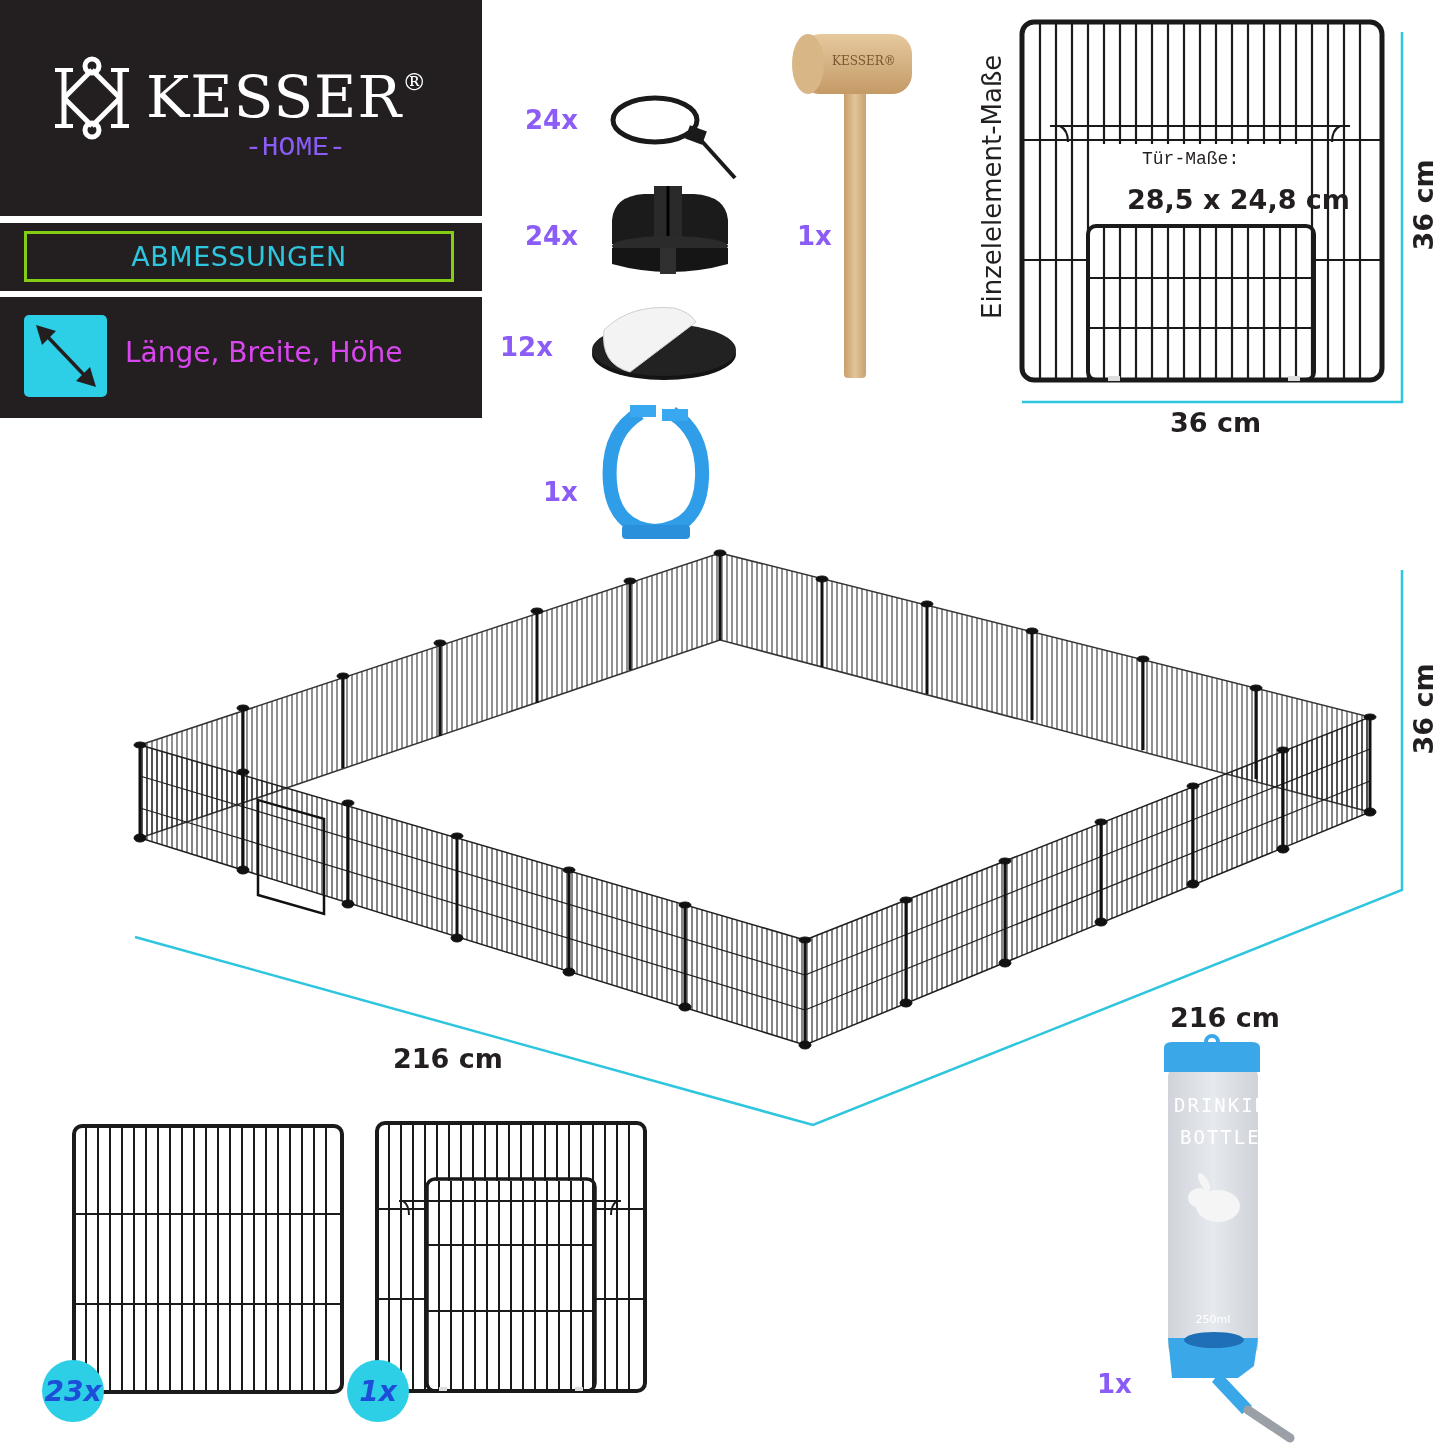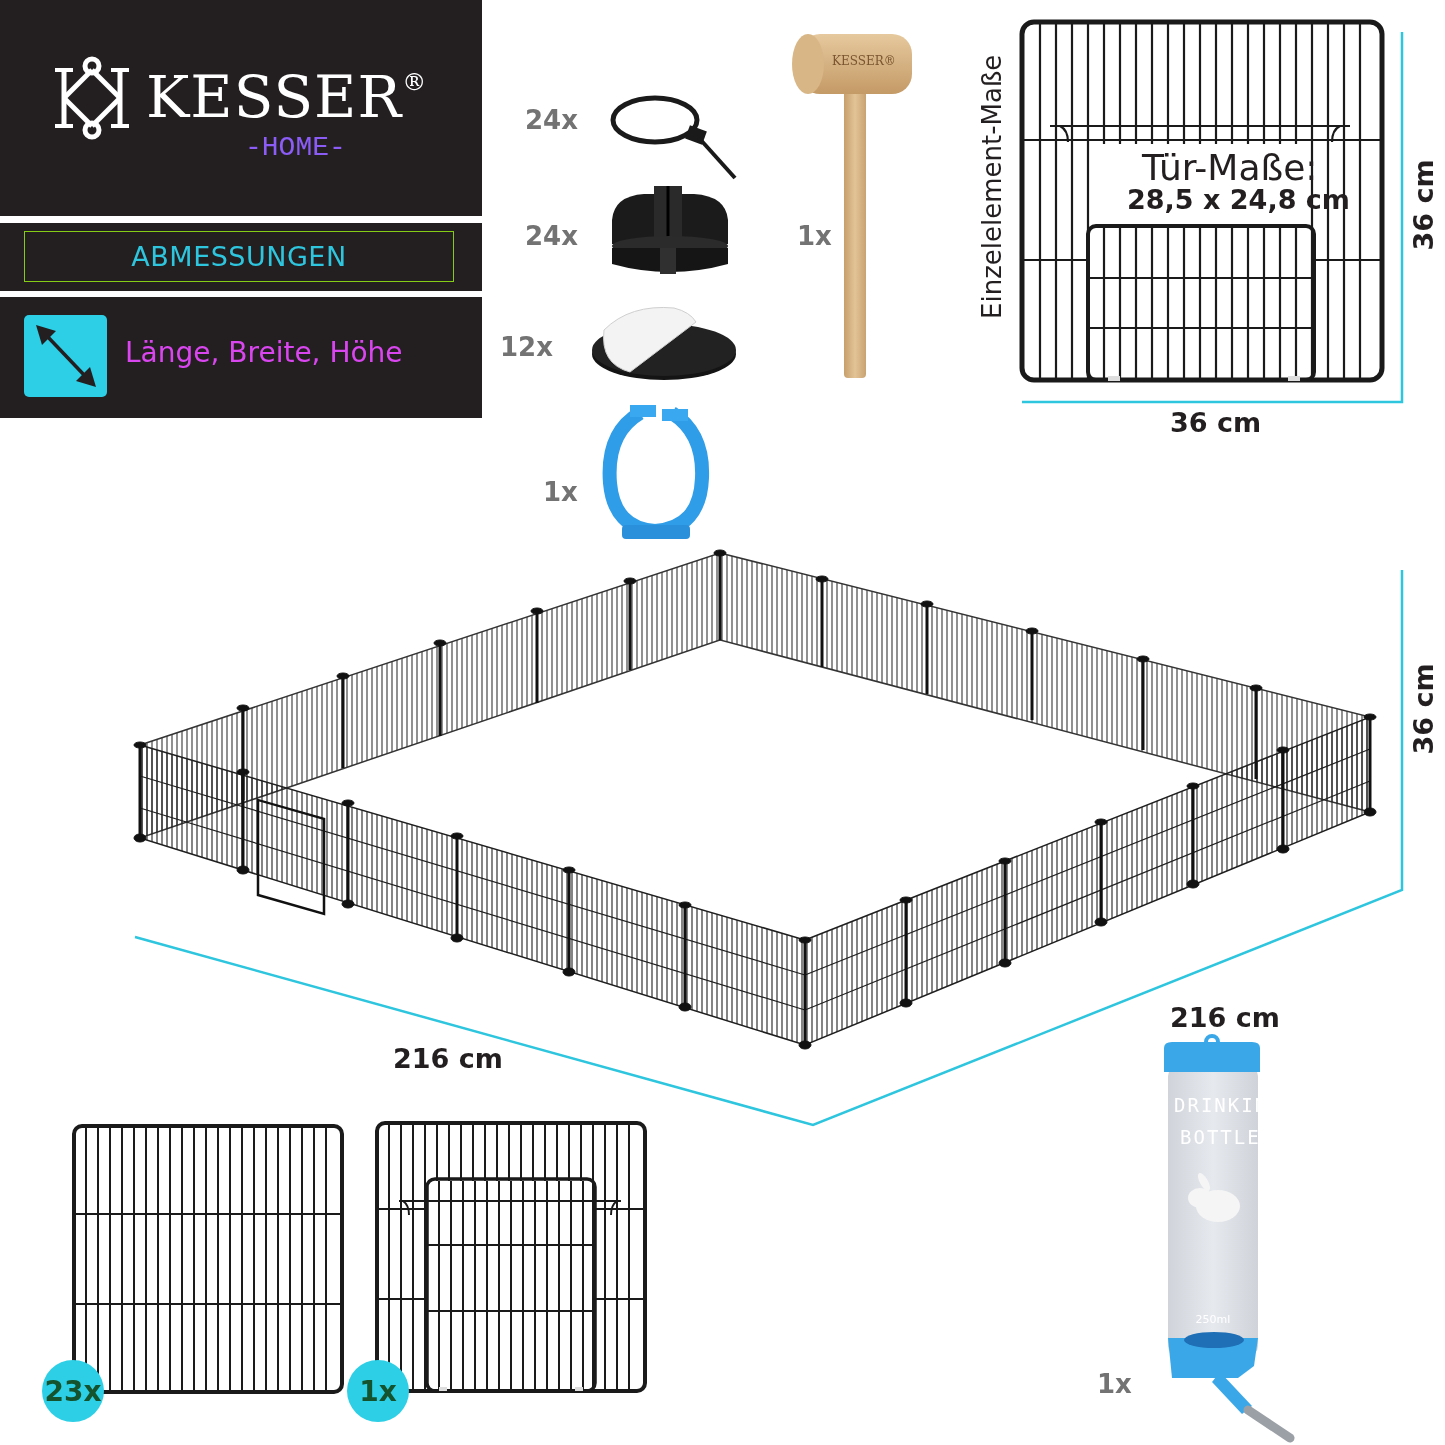--- a/index.html
+++ b/index.html
@@ -7,28 +7,28 @@
   .abs{position:absolute;}
   
   .panel{position:absolute;left:0;background:#231f20;width:482px;}
   #brand{top:0;height:216px;}
   #section{top:223px;height:68px;}
   #feature{top:297px;height:121px;}
   .logo-word{position:absolute;left:146px;top:68px;font-family:"DejaVu Serif","Liberation Serif",serif;color:#ffffff;font-size:58px;letter-spacing:1px;line-height:1;}
   .logo-reg{font-size:24px;vertical-align:top;position:relative;top:2px;}
   .logo-home{position:absolute;left:245px;top:134px;color:#8b5cf6;font-size:28px;line-height:1;font-family:Liberation Mono, monospace;}
   .logo-mono{position:absolute;left:52px;top:56px;width:80px;height:84px;}
-  .section-box{position:absolute;left:24px;top:8px;width:430px;height:51px;border:1px solid #84cc16;box-sizing:border-box;display:flex;align-items:center;justify-content:center;color:#2ec5de;font-size:27px;letter-spacing:0.5px;}
+  .section-box{position:absolute;left:24px;top:8px;width:430px;height:51px;border:3px solid #84cc16;box-sizing:border-box;display:flex;align-items:center;justify-content:center;color:#2ec5de;font-size:27px;letter-spacing:0.5px;}
   .feat-icon{position:absolute;left:24px;top:18px;width:83px;height:82px;background:#2ccfe6;border-radius:5px;}
   .feat-text{position:absolute;left:125px;top:42px;color:#d946ef;font-size:28px;line-height:1;}
   
-  .qty{position:absolute;font-weight:bold;font-size:26px;color:#737373;line-height:1;}
+  .qty{position:absolute;font-weight:bold;font-size:26px;color:#8b5cf6;line-height:1;}
   .dimtxt{position:absolute;font-weight:bold;font-size:27px;color:#231f20;line-height:1;white-space:nowrap;}
   .vtxt{position:absolute;transform:rotate(-90deg);transform-origin:center center;white-space:nowrap;}
-  .badge{position:absolute;width:62px;height:62px;border-radius:50%;background:#2ccfe6;color:#14532d;font-weight:bold;font-size:28px;display:flex;align-items:center;justify-content:center;}
+  .badge{position:absolute;width:62px;height:62px;border-radius:50%;background:#2ccfe6;color:#1d4ed8;font-weight:bold;font-size:28px;display:flex;align-items:center;justify-content:center;font-style:italic;}
   svg{position:absolute;overflow:visible;}
 </style>
 </head>
 <body>
 
 <div class="panel" id="brand">
   <svg class="logo-mono" viewBox="0 0 80 84" width="80" height="84" style="left:52px;top:56px;">
     <g fill="none" stroke="#fff" stroke-width="5">
       <line x1="12" y1="14" x2="12" y2="70"></line>
       <line x1="68" y1="14" x2="68" y2="70"></line>
@@ -163,21 +163,21 @@
         <line x1="244" y1="208" x2="244" y2="358"></line>
         <line x1="260" y1="208" x2="260" y2="358"></line>
       <line x1="276" y1="208" x2="276" y2="358"></line>
       <line x1="68" y1="258" x2="294" y2="258"></line>
         <line x1="68" y1="308" x2="294" y2="308"></line>
     </g>
   </g>
   <rect x="88" y="356" width="12" height="5" fill="#ddd"></rect>
     <rect x="268" y="356" width="12" height="5" fill="#ddd"></rect>
 </svg>
-<div class="dimtxt" style="left:1142px;top:150px;font-weight:normal;font-size:36px;">Tür-Maße:</div>
+<div class="dimtxt" style="left:1142px;top:150px;font-weight:normal;font-size:18px;font-family:Liberation Mono, monospace;">Tür-Maße:</div>
 <div class="dimtxt" style="left:1115px;top:186px;margin-left:12px;">28,5 x 24,8 cm</div>
 <div class="abs vtxt" style="left:872px;top:184px;width:240px;font-size:26px;text-align:center;">Einzelelement-Maße</div>
 <svg style="left:1020px;top:30px;" width="390" height="380">
   <polyline points="2,372 382,372 382,2" fill="none" stroke="#2ec5de" stroke-width="2.5"></polyline>
 </svg>
 <div class="dimtxt" style="left:1170px;top:409px;">36 cm</div>
 <div class="dimtxt vtxt" style="left:1378px;top:192px;width:90px;text-align:center;">36 cm</div>
 
 <svg style="left:0;top:0;" width="1445" height="1445" viewBox="0 0 1445 1445">
   <defs>

